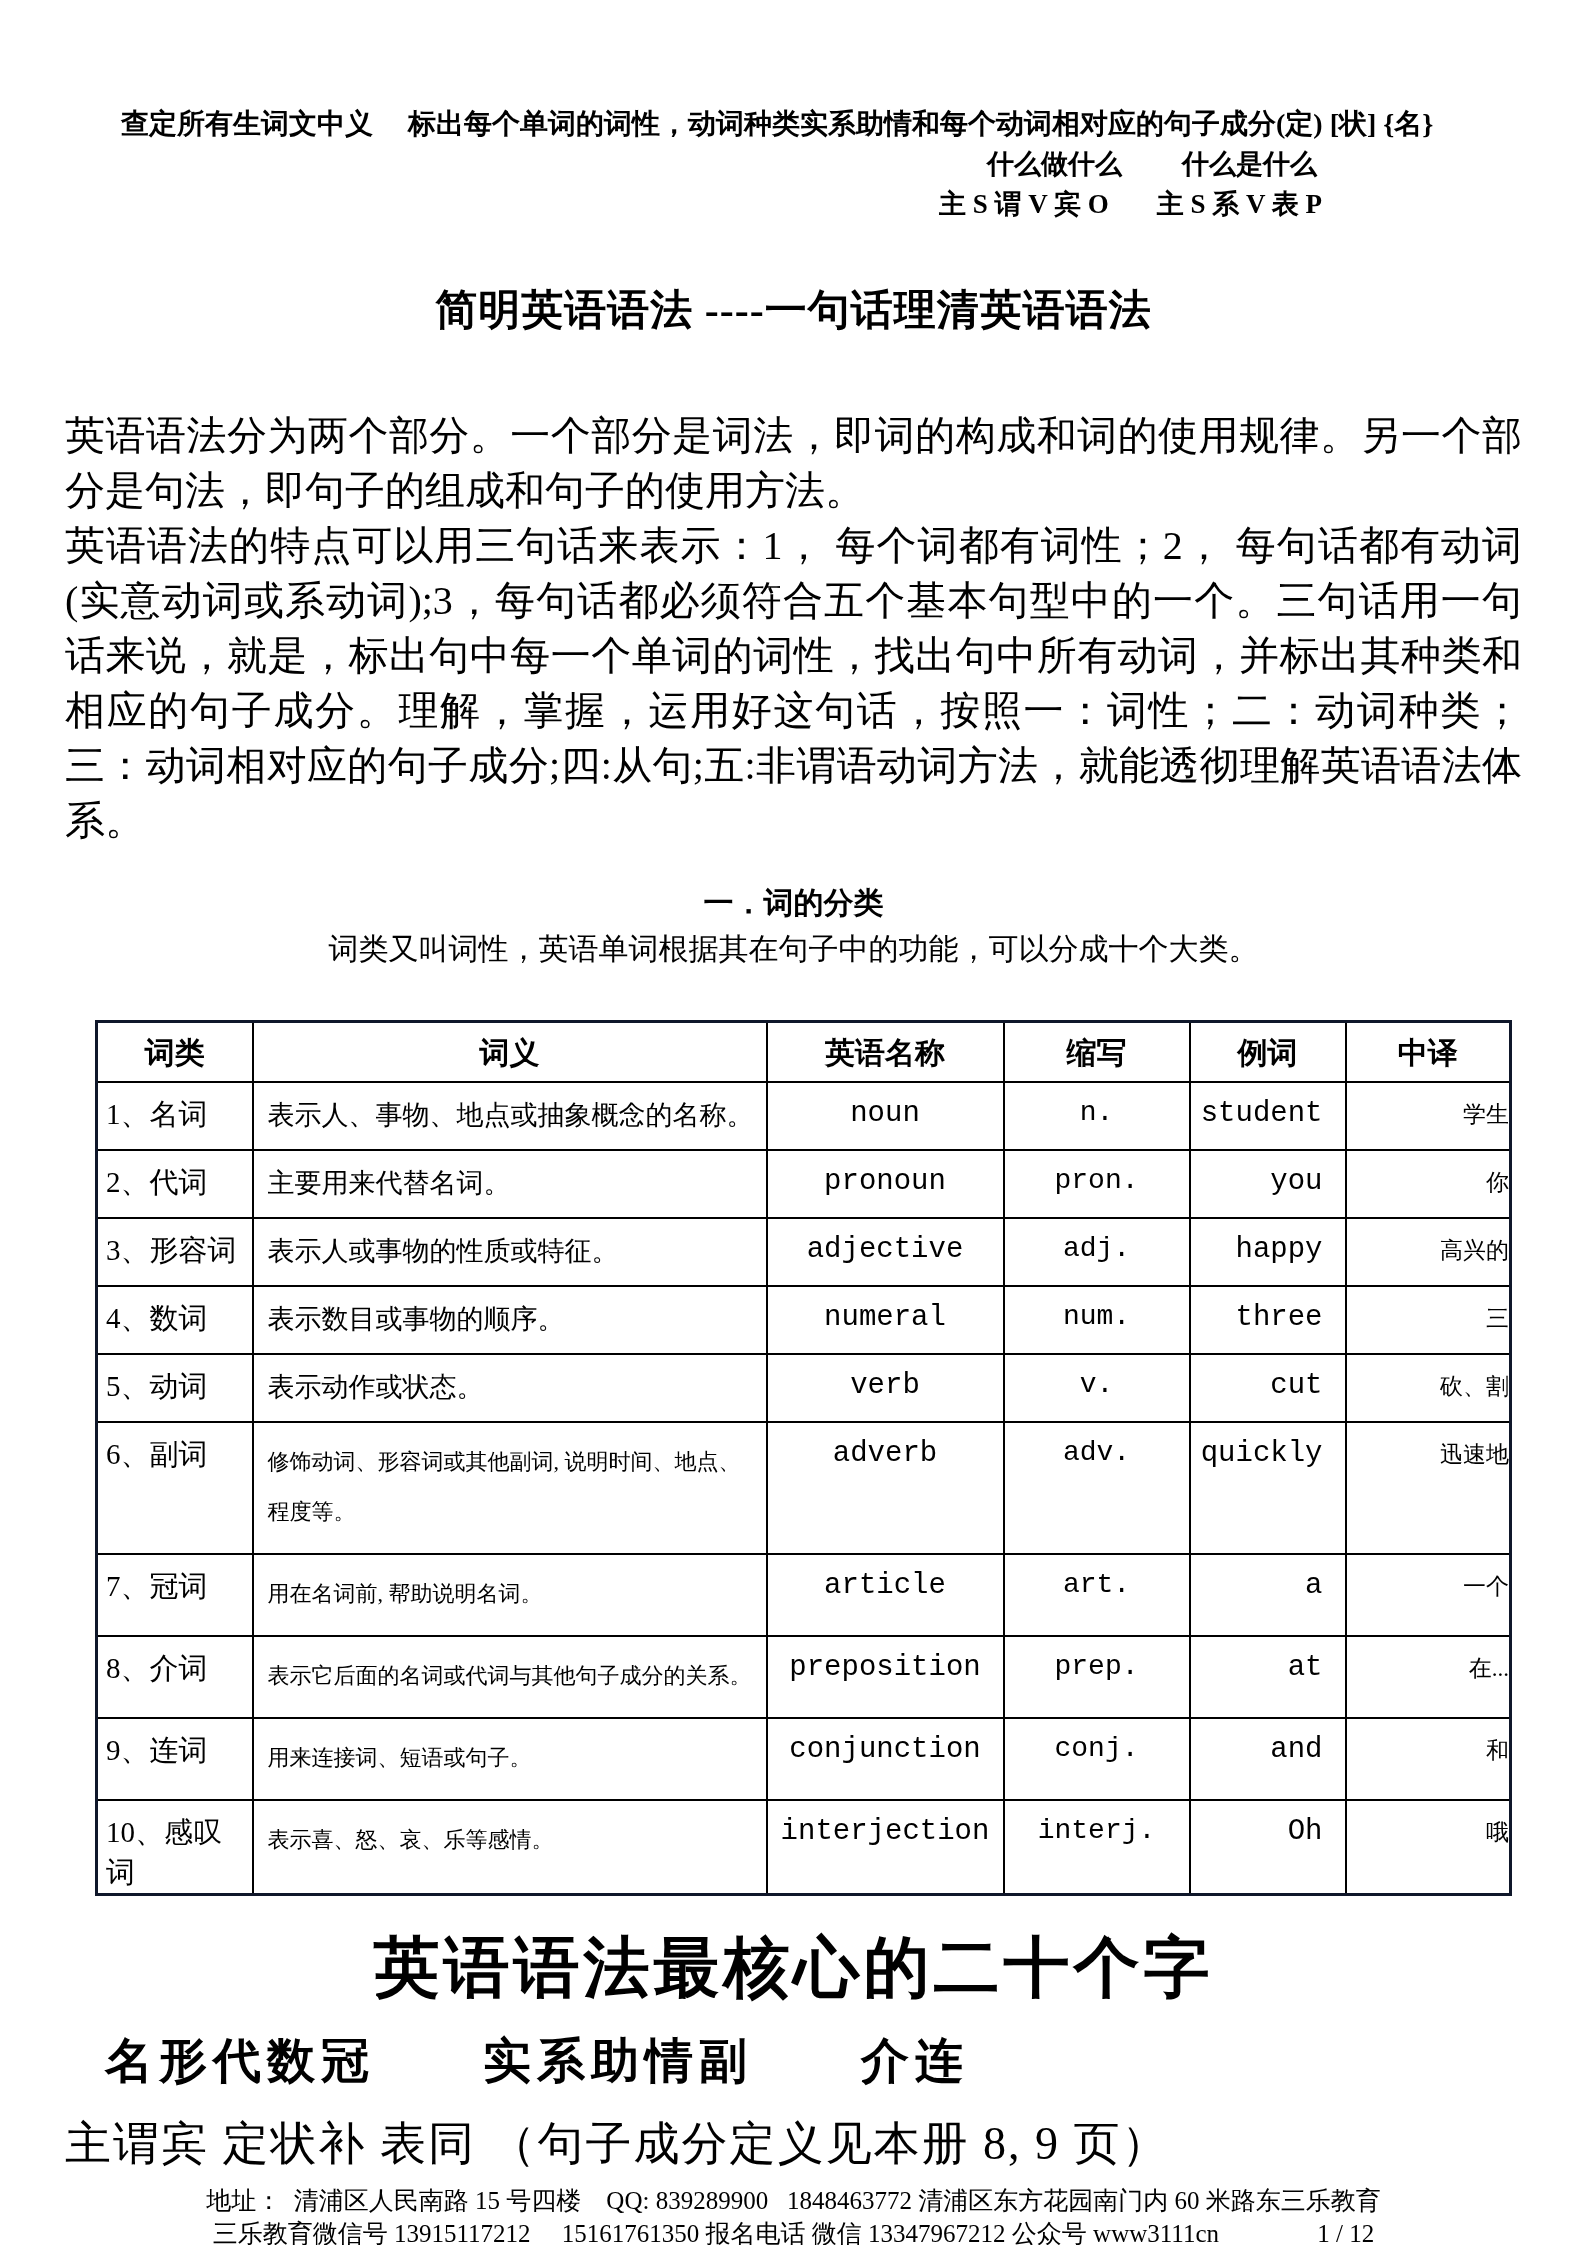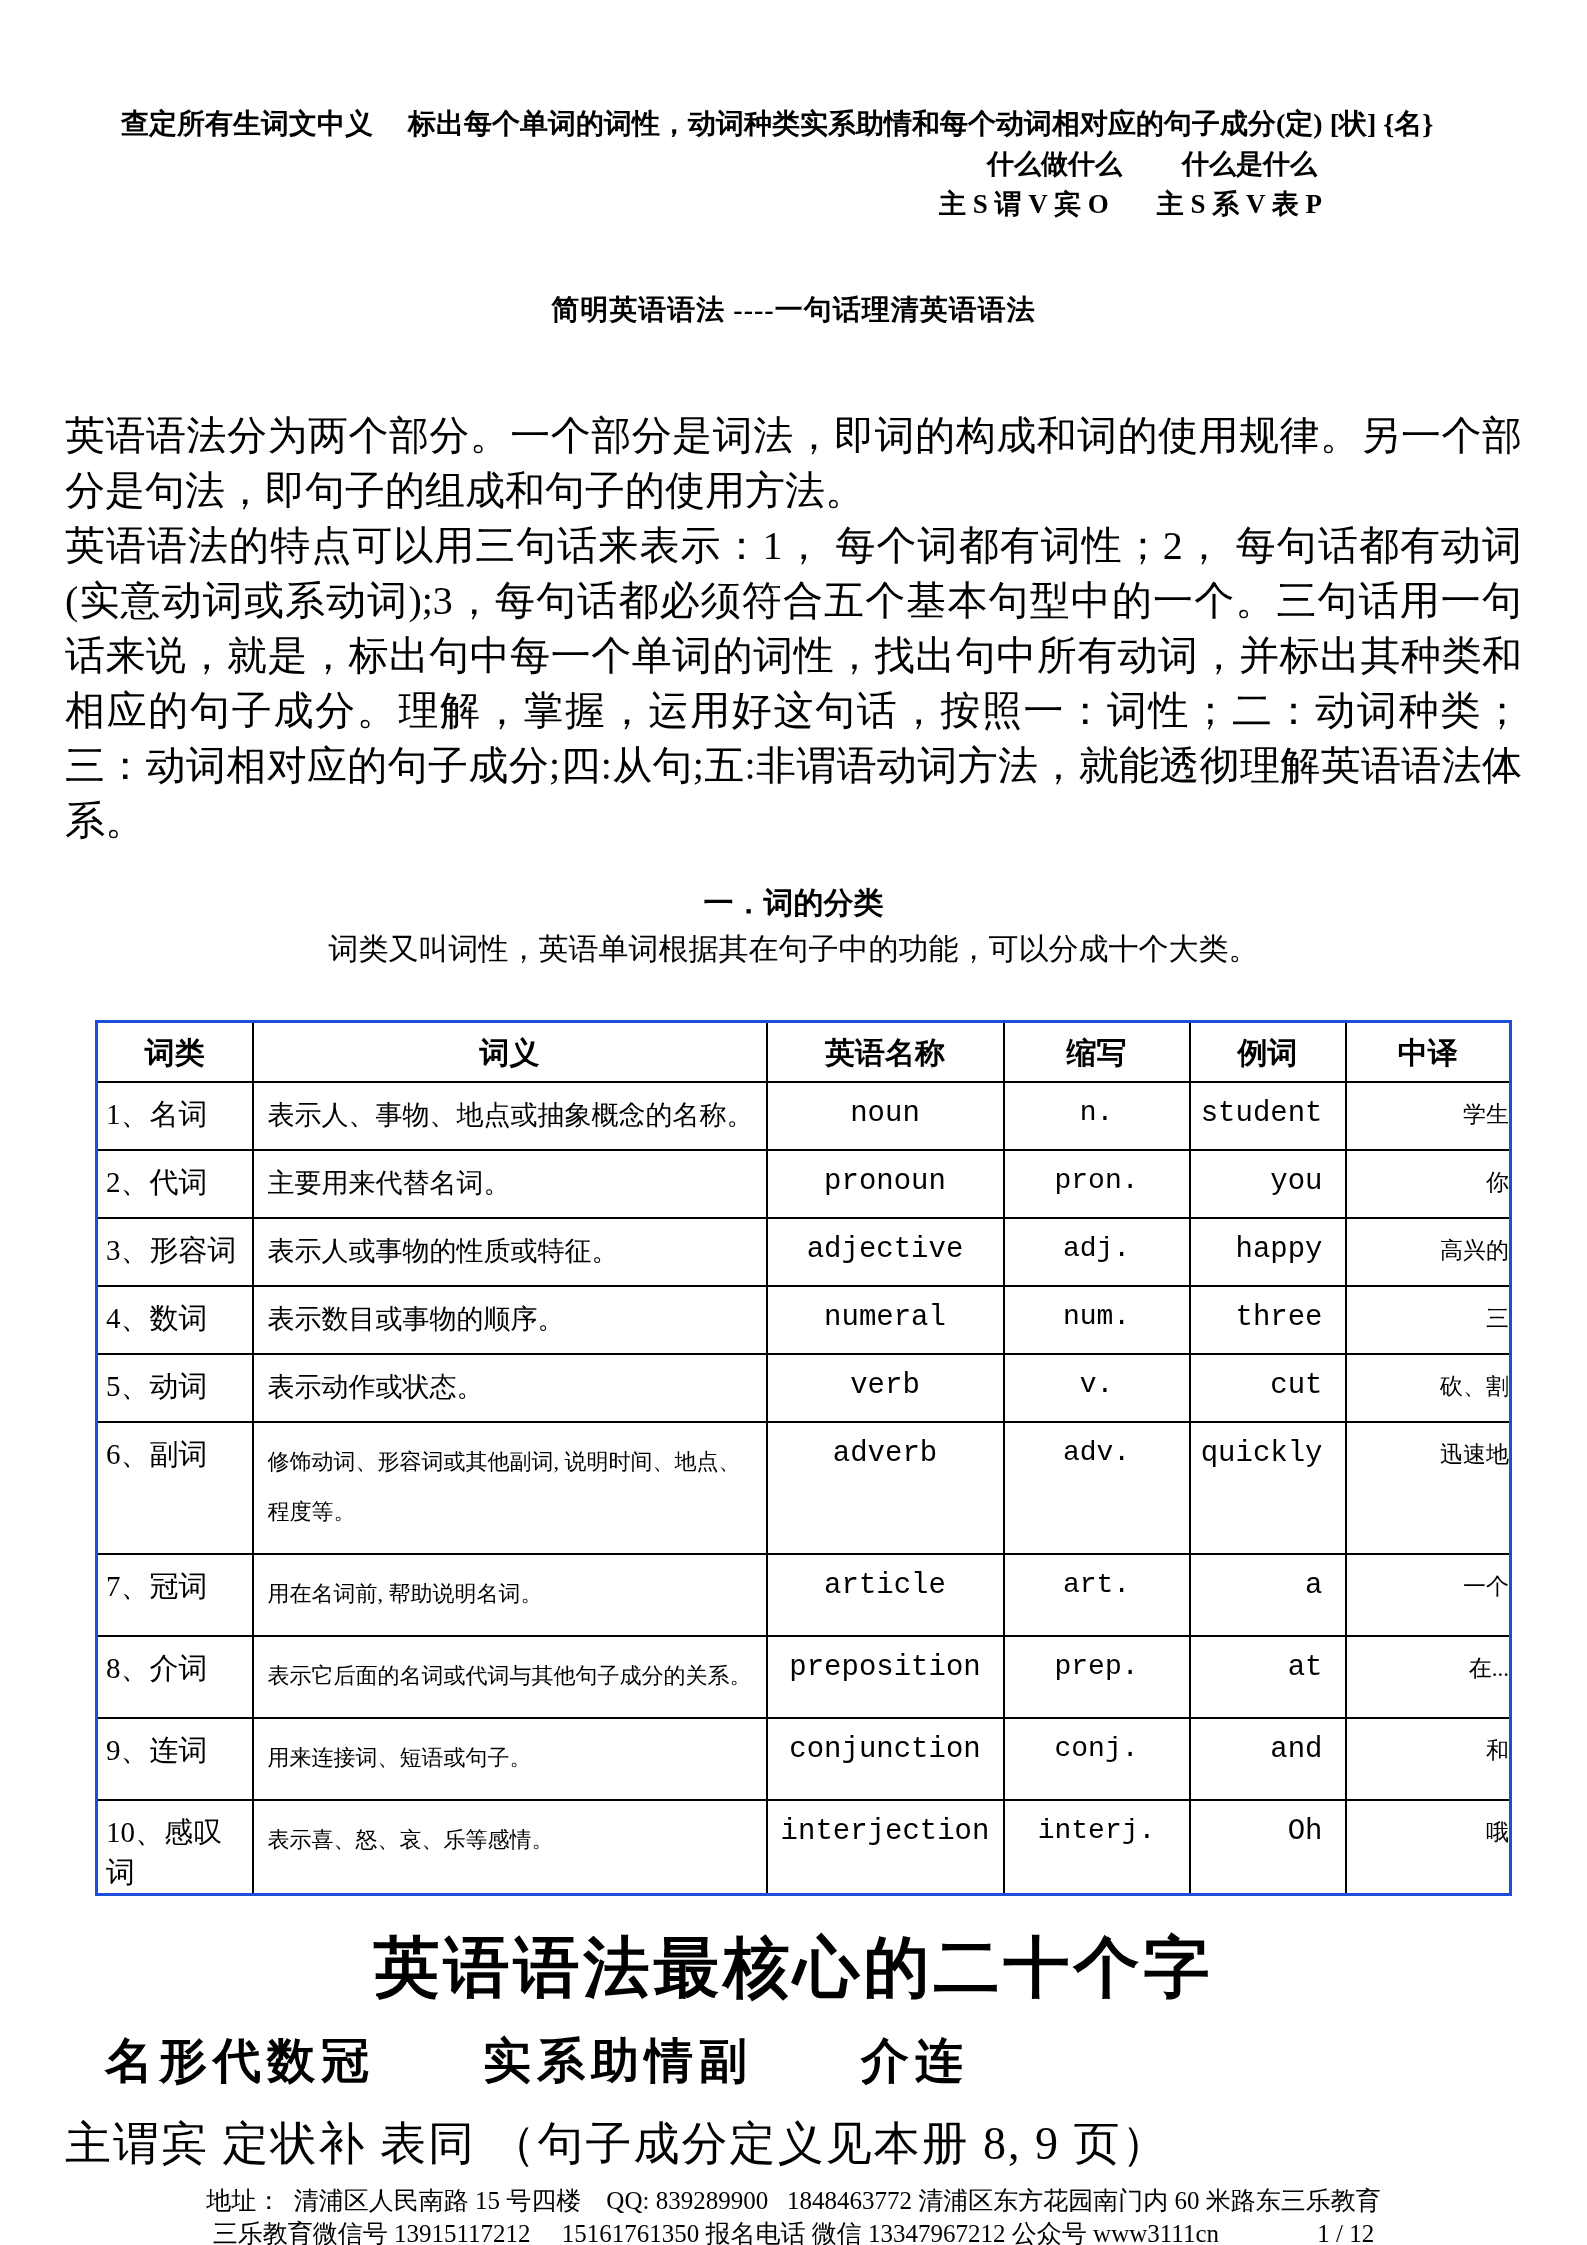--- a/index.html
+++ b/index.html
@@ -26,21 +26,21 @@
     display:flex; justify-content:flex-end;
     font-size:27px; line-height:40px;
   }
   .annot-line2 { padding-right:205px; gap:60px; font-weight:bold; }
   .annot-line3 { padding-right:200px; gap:48px; font-weight:bold; }
 
   
   .doc-title {
     margin-top:58px;
     text-align:center;
-    font-size:28px; line-height:56px;
+    font-size:42px; line-height:56px;
     font-weight:bold;
     letter-spacing:1px;
   }
 
   
   .body-text {
     margin-top:70px;
     font-size:40px; line-height:55px;
     text-align:justify;
   }
@@ -56,21 +56,21 @@
     text-align:center;
     font-size:30px; line-height:46px;
   }
 
   
   table.pos-table {
     margin:48px 0 0 30px;
     border-collapse:collapse;
     table-layout:fixed;
     width:1414px;
-    border:3px solid #1d4ed8;
+    border:3px solid #0f172a;
   }
   table.pos-table th, table.pos-table td {
     border:2px solid #000;
     vertical-align:top;
     overflow:hidden;
   }
   table.pos-table th {
     font-size:30px; font-weight:bold;
     padding:10px 4px 0 4px;
     text-align:center;

